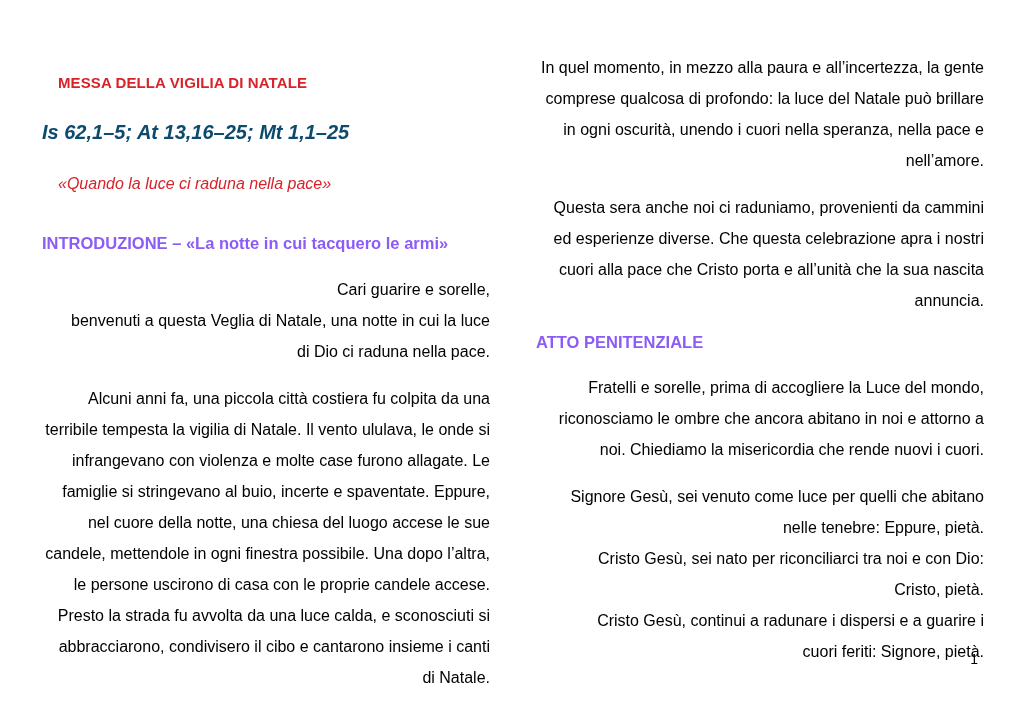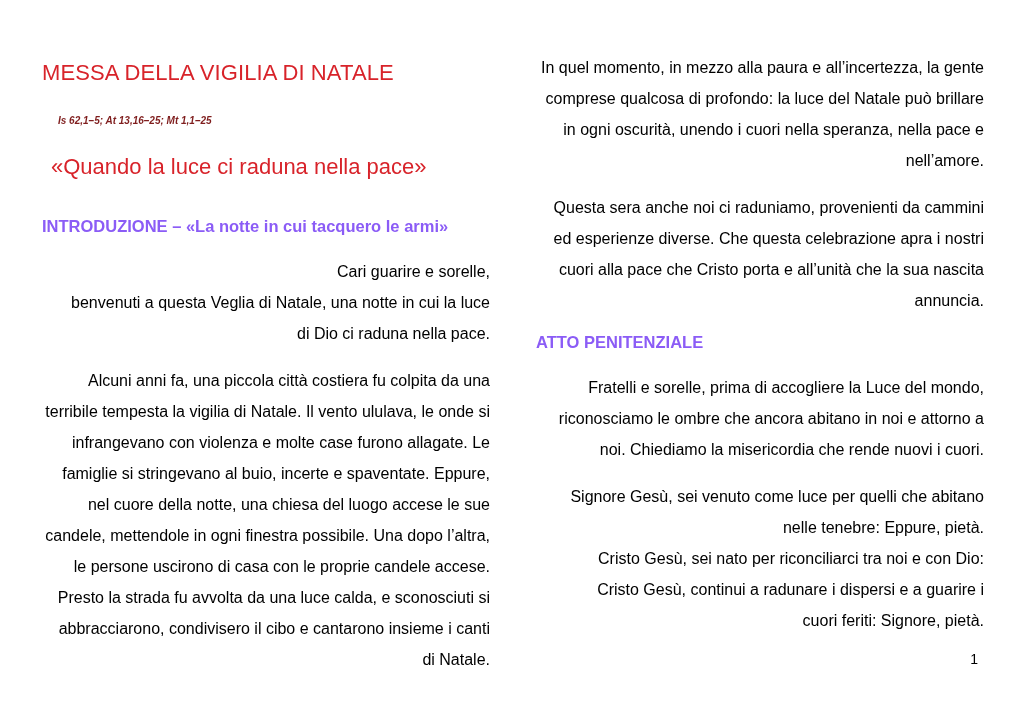--- a/index.html
+++ b/index.html
@@ -30,41 +30,42 @@
   }
 
   .column {
     width: 448px;
     flex: 0 0 448px;
   }
 
   
   .title-red {
     color: #d8232a;
-    font-weight: normal;
-    font-size: 22px;
+    font-weight: bold;
+    font-size: 15px;
     line-height: 1.95;
     letter-spacing: 0.1px;
-    margin: 0;
+    margin: 16px;
   }
 
   .ref-red {
-    color: #7f1d1d;
+    color: #0c4a6e;
     font-style: italic;
     font-weight: bold;
-    font-size: 10px;
+    font-size: 20px;
     line-height: 1.95;
-    margin: 16px;
+    margin: 0;
   }
 
   .motto-red {
     color: #d8232a;
-    font-size: 22px;
+    font-style: italic;
+    font-size: 16px;
     line-height: 1.95;
-    margin: 9px;
+    margin: 16px;
   }
 
   .heading-blue {
     color: #8b5cf6;
     font-weight: bold;
     font-size: 16.5px;
     line-height: 1.95;
     margin: 0;
     padding-top: 12px;
   }
@@ -136,20 +137,21 @@
       <p class="body">Questa sera anche noi ci raduniamo, provenienti da cammini ed esperienze diverse. Che questa celebrazione apra i nostri cuori alla pace che Cristo porta e all’unità che la sua nascita annuncia.</p>
 
       <h2 class="heading-blue tight">ATTO PENITENZIALE</h2>
 
       <p class="body first">Fratelli e sorelle, prima di accogliere la Luce del mondo, riconosciamo le ombre che ancora abitano in noi e attorno a noi. Chiediamo la misericordia che rende nuovi i cuori.</p>
 
       <p class="body">
         <span class="line">Signore Gesù, sei venuto come luce per quelli che abitano</span>
         <span class="line">nelle tenebre: Eppure, pietà.</span>
         <span class="line">Cristo Gesù, sei nato per riconciliarci tra noi e con Dio:</span>
+        <span class="line">Cristo, pietà.</span>
         <span class="line">Cristo Gesù, continui a radunare i dispersi e a guarire i</span>
         <span class="line">cuori feriti: Signore, pietà.</span>
       </p>
 
     </div>
   </div>
 
   <div class="page-number">1</div>
 </div>
 

